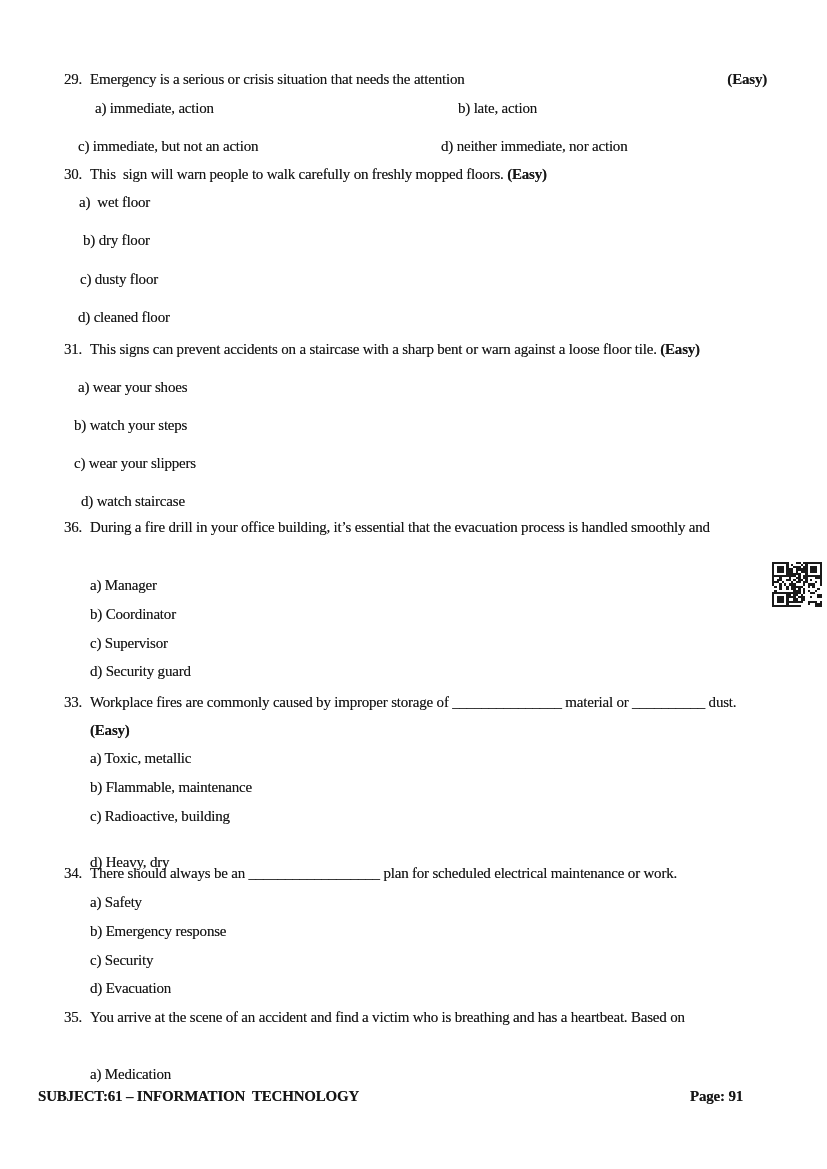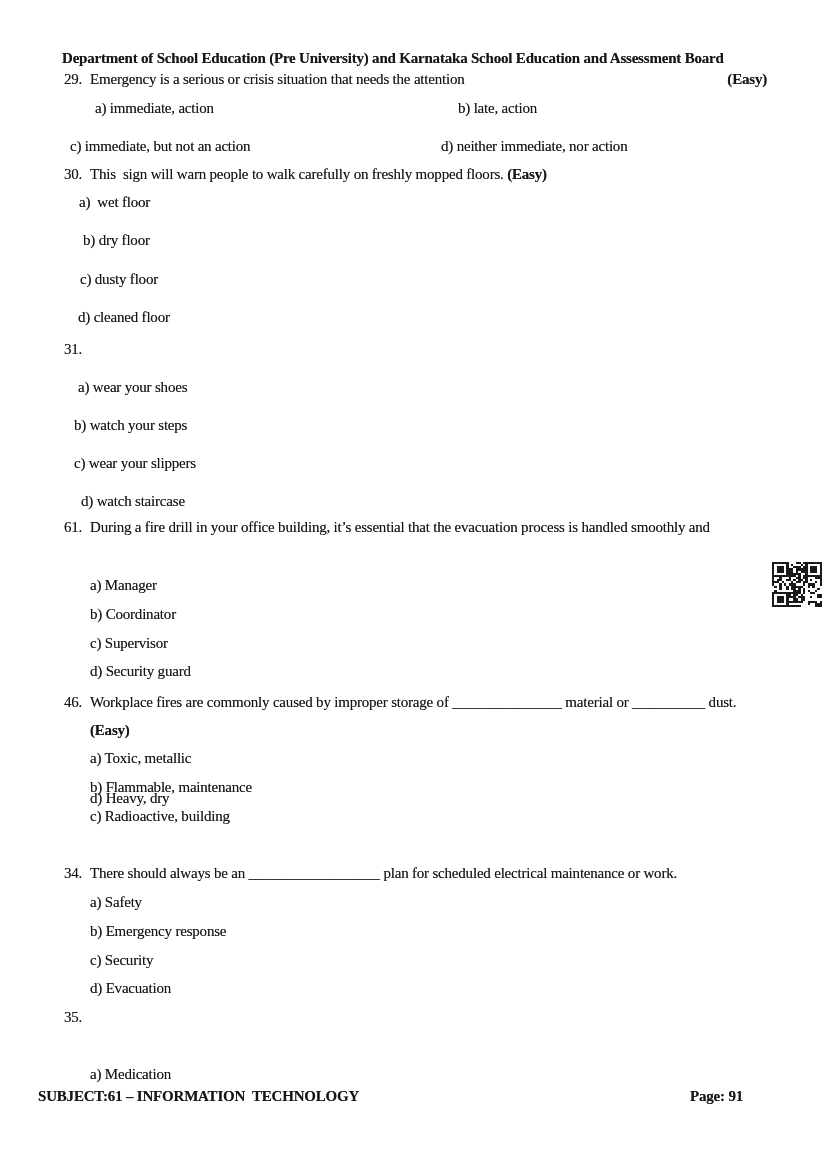--- a/index.html
+++ b/index.html
@@ -32,44 +32,44 @@
     width: 50px;
     height: 45px;
   }
   .qr svg { display: block; width: 50px; height: 45px; }
 </style>
 </head>
 <body>
 
 <div class="page">
 
-  <div class="abs bold" style="top:48px;left:62px">Department of School Education (Pre University) and Karnataka School Education and Assessment Board</div>
 
   <div class="abs" style="top:69px;left:64px">29.</div>
   <div class="abs" style="top:69px;left:90px">Emergency is a serious or crisis situation that needs the attention</div>
   <div class="abs bold" style="top:69px;right:60px">(Easy)</div>
   <div class="abs" style="top:98px;left:95px">a) immediate, action</div>
   <div class="abs" style="top:98px;left:458px">b) late, action</div>
-  <div class="abs" style="top:136px;left:70px">c) immediate, but not an action</div>
+  <div class="abs" style="top:136px;left:78px">c) immediate, but not an action</div>
   <div class="abs" style="top:136px;left:441px">d) neither immediate, nor action</div>
 
   <div class="abs" style="top:164px;left:64px">30.</div>
   <div class="abs" style="top:164px;left:90px"><span>This  sign will warn people to walk carefully on freshly mopped floors.</span> <span class="bold">(Easy)</span></div>
   <div class="abs" style="top:192px;left:79px">a)  wet floor</div>
   <div class="abs" style="top:230px;left:83px">b) dry floor</div>
   <div class="abs" style="top:269px;left:80px">c) dusty floor</div>
   <div class="abs" style="top:307px;left:78px">d) cleaned floor</div>
 
   <div class="abs" style="top:339px;left:64px">31.</div>
+  <div class="abs" style="top:339px;left:90px"><span>This signs can prevent accidents on a staircase with a sharp bent or warn against a loose floor tile.</span> <span class="bold">(Easy)</span></div>
   <div class="abs" style="top:377px;left:78px">a) wear your shoes</div>
   <div class="abs" style="top:415px;left:74px">b) watch your steps</div>
   <div class="abs" style="top:453px;left:74px">c) wear your slippers</div>
   <div class="abs" style="top:491px;left:81px">d) watch staircase</div>
 
-  <div class="abs" style="top:517px;left:64px">61.</div>
+  <div class="abs" style="top:517px;left:64px">36.</div>
   <div class="abs" style="top:517px;left:90px">During a fire drill in your office building, it’s essential that the evacuation process is handled smoothly and</div>
   <div class="abs" style="top:575px;left:90px">a) Manager</div>
   <div class="abs" style="top:604px;left:90px">b) Coordinator</div>
   <div class="abs" style="top:633px;left:90px">c) Supervisor</div>
   <div class="abs" style="top:661px;left:90px">d) Security guard</div>
 
   <div class="qr">
       <svg xmlns="http://www.w3.org/2000/svg" viewBox="0 0 21 21" preserveAspectRatio="none" shape-rendering="crispEdges">
         <rect x="10" y="0" width="1" height="1" fill="#1a1a1a"></rect>
         <rect x="11" y="0" width="1" height="1" fill="#1a1a1a"></rect>
@@ -223,34 +223,35 @@
         <rect x="2" y="2" width="3" height="3" fill="#1a1a1a"></rect>
         <rect x="14" y="0" width="7" height="7" fill="#1a1a1a"></rect>
         <rect x="15" y="1" width="5" height="5" fill="#fff"></rect>
         <rect x="16" y="2" width="3" height="3" fill="#1a1a1a"></rect>
         <rect x="0" y="14" width="7" height="7" fill="#1a1a1a"></rect>
         <rect x="1" y="15" width="5" height="5" fill="#fff"></rect>
         <rect x="2" y="16" width="3" height="3" fill="#1a1a1a"></rect>
       </svg>
     </div>
 
-  <div class="abs" style="top:692px;left:64px">46.</div>
+  <div class="abs" style="top:692px;left:64px">33.</div>
   <div class="abs" style="top:692px;left:90px">Workplace fires are commonly caused by improper storage of _______________ material or __________ dust.</div>
   <div class="abs bold" style="top:720px;left:90px">(Easy)</div>
   <div class="abs" style="top:748px;left:90px">a) Toxic, metallic</div>
   <div class="abs" style="top:777px;left:90px">b) Flammable, maintenance</div>
   <div class="abs" style="top:806px;left:90px">c) Radioactive, building</div>
-  <div class="abs" style="top:788px;left:90px">d) Heavy, dry</div>
+  <div class="abs" style="top:852px;left:90px">d) Heavy, dry</div>
 
   <div class="abs" style="top:863px;left:64px">34.</div>
   <div class="abs" style="top:863px;left:90px">There should always be an __________________ plan for scheduled electrical maintenance or work.</div>
   <div class="abs" style="top:892px;left:90px">a) Safety</div>
   <div class="abs" style="top:921px;left:90px">b) Emergency response</div>
   <div class="abs" style="top:950px;left:90px">c) Security</div>
   <div class="abs" style="top:978px;left:90px">d) Evacuation</div>
 
   <div class="abs" style="top:1007px;left:64px">35.</div>
+  <div class="abs" style="top:1007px;left:90px">You arrive at the scene of an accident and find a victim who is breathing and has a heartbeat. Based on</div>
   <div class="abs" style="top:1064px;left:90px">a) Medication</div>
 
   <div class="abs bold" style="top:1086px;left:38px">SUBJECT:61 – INFORMATION  TECHNOLOGY</div>
   <div class="abs bold" style="top:1086px;right:84px">Page: 91</div>
 
 </div>
 
 </body></html>

